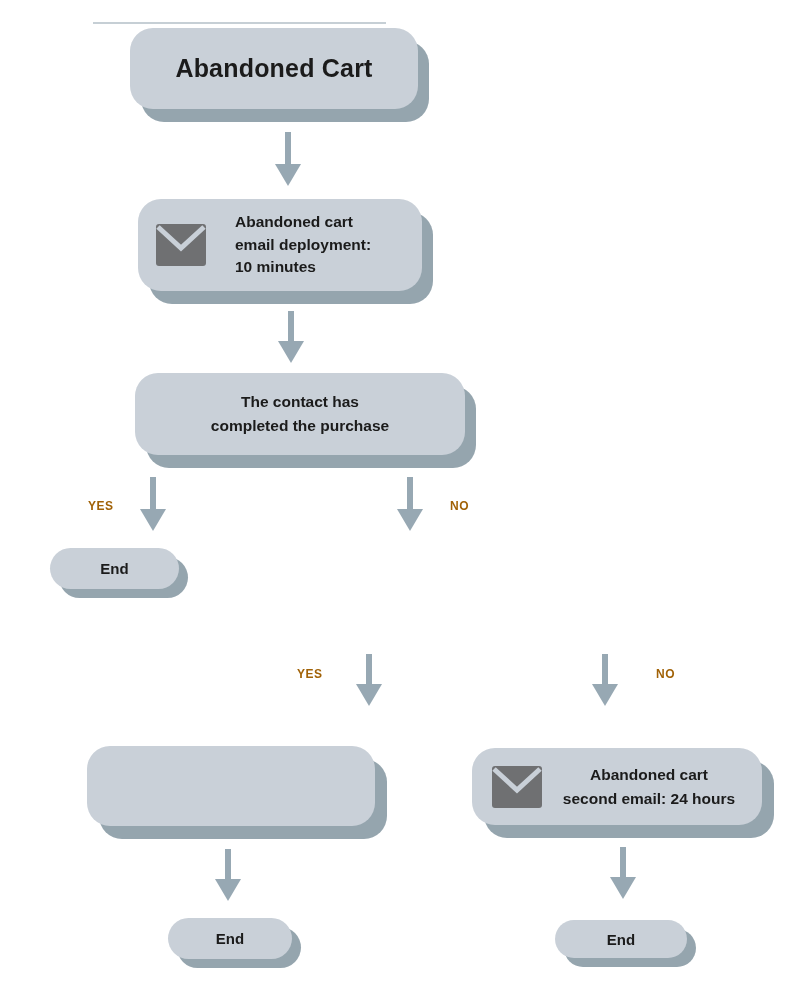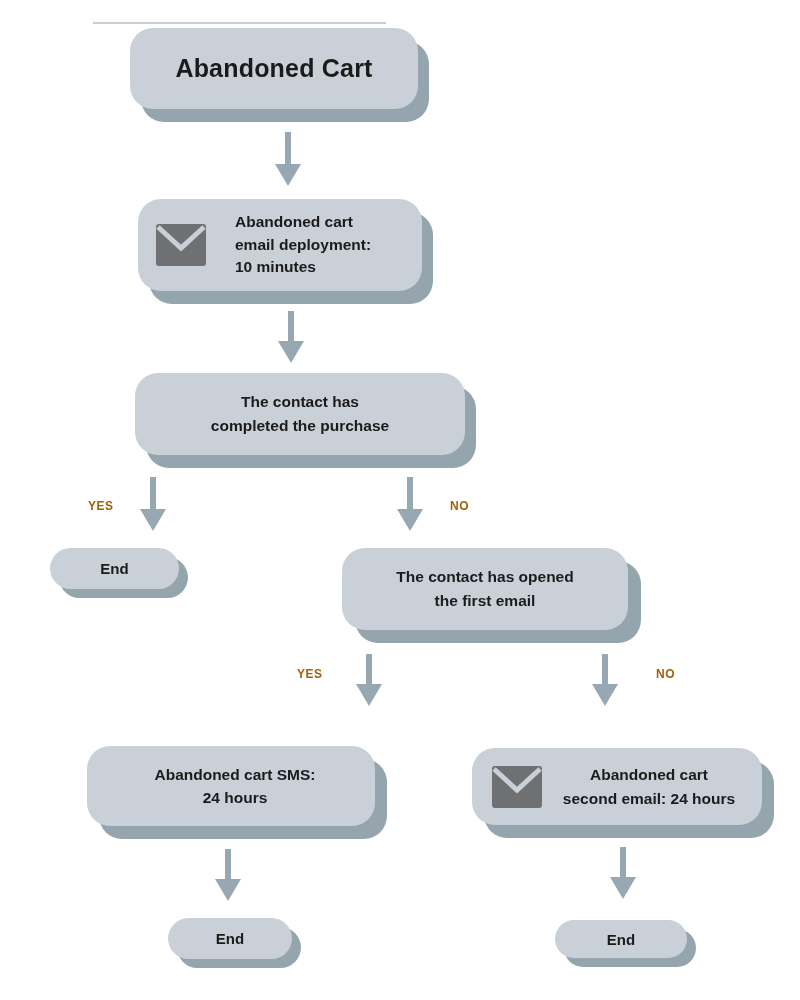--- a/index.html
+++ b/index.html
@@ -154,44 +154,38 @@
   </div>
 
   <span class="branch-label label-no-1">NO</span>
   <div class="arrow arrow-no-1">
     <svg width="28" height="54" viewBox="0 0 28 54">
         <rect x="11" y="0" width="6" height="34" fill="#97a8b3"></rect>
         <polygon points="1,32 27,32 14,54" fill="#97a8b3"></polygon>
       </svg>
   </div>
 
-  <div class="node node-open-check">
-    <span class="label">The contact has opened
-the first email</span>
-  </div>
 
   <span class="branch-label label-yes-2">YES</span>
   <div class="arrow arrow-yes-2">
     <svg width="28" height="52" viewBox="0 0 28 52">
         <rect x="11" y="0" width="6" height="32" fill="#97a8b3"></rect>
         <polygon points="1,30 27,30 14,52" fill="#97a8b3"></polygon>
       </svg>
   </div>
 
   <span class="branch-label label-no-2">NO</span>
   <div class="arrow arrow-no-2">
     <svg width="28" height="52" viewBox="0 0 28 52">
         <rect x="11" y="0" width="6" height="32" fill="#97a8b3"></rect>
         <polygon points="1,30 27,30 14,52" fill="#97a8b3"></polygon>
       </svg>
   </div>
 
   <div class="node node-sms">
-    <span class="label">Abandoned cart SMS:
-24 hours</span>
   </div>
 
   <div class="node node-second-email">
     <span class="icon">
       <svg width="50" height="46" viewBox="0 0 50 46">
           <rect x="0" y="2" width="50" height="42" rx="3" fill="#6f7072"></rect>
           <path d="M2 5 L25 26 L48 5" stroke="#c9d0d8" stroke-width="5" fill="none"></path>
         </svg>
     </span>
     <span class="label">Abandoned cart

